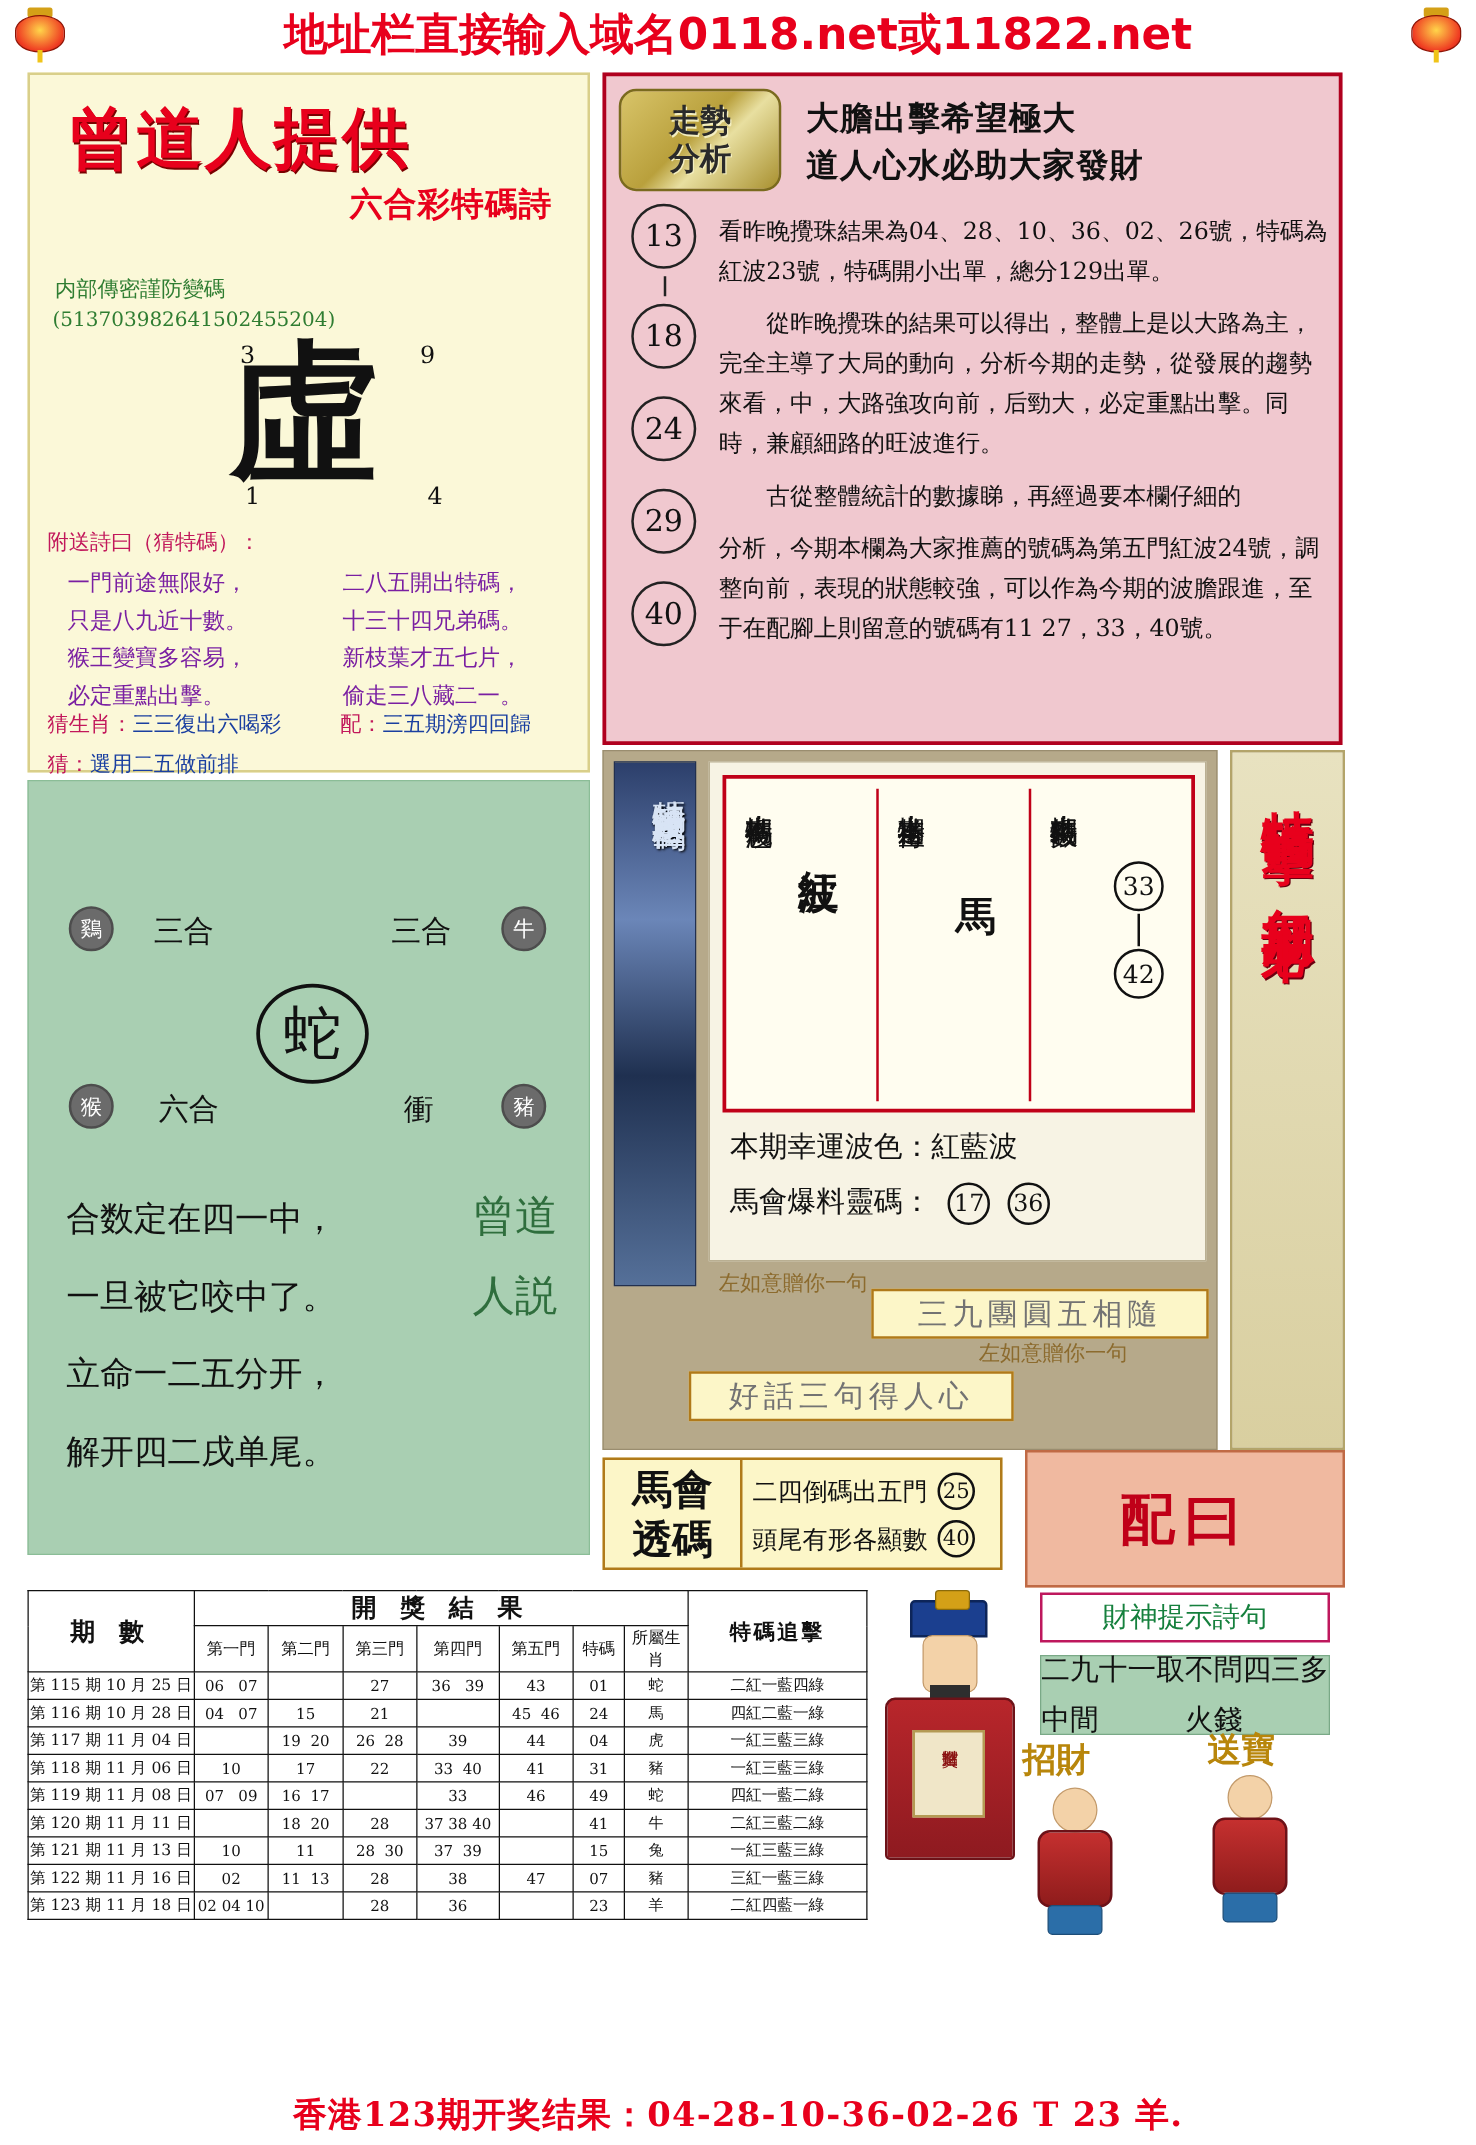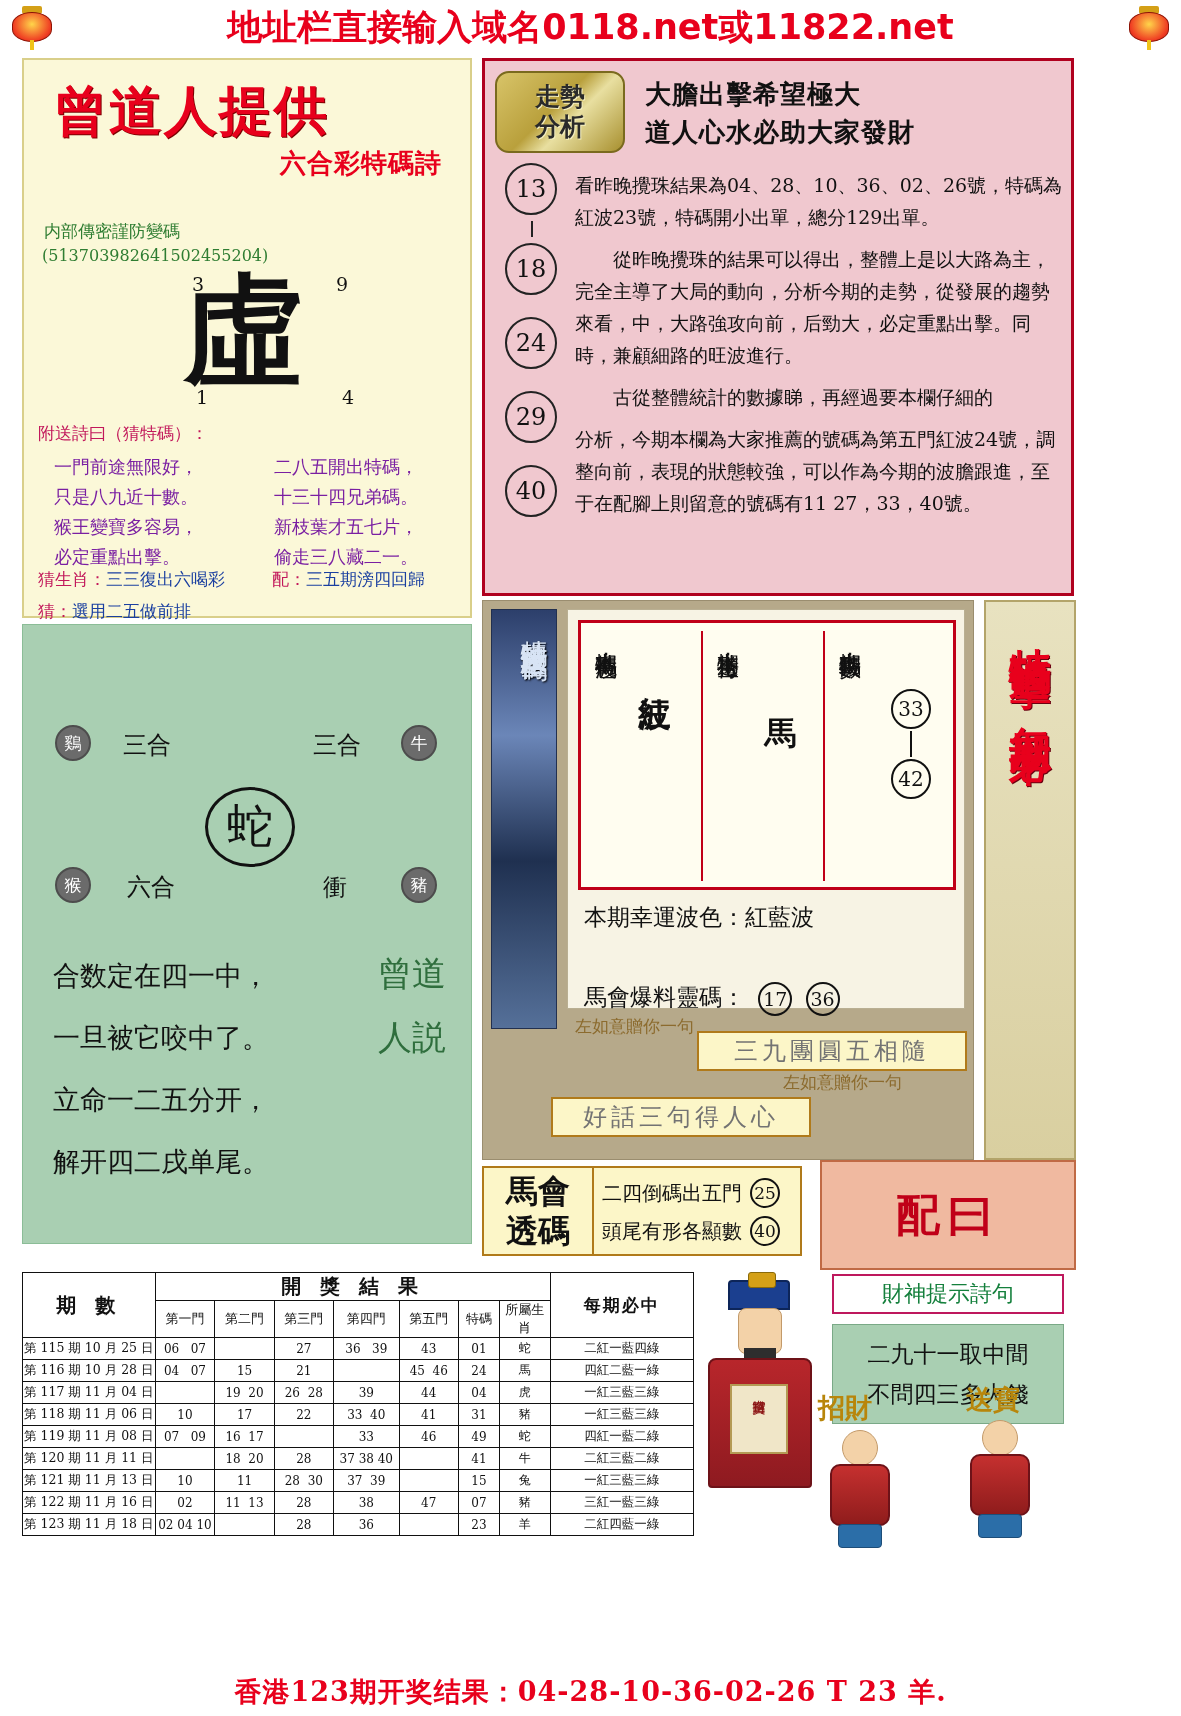--- a/index.html
+++ b/index.html
@@ -229,21 +229,21 @@
     width:40px; height:40px; border:2px solid #111; border-radius:50%;
     display:flex; align-items:center; justify-content:center;
     font-size:20px; font-family:"DejaVu Serif", serif; color:#111;
   }
   .seg-link { width:2px; height:26px; background:#111; margin:2px auto; }
   .mid-row {
     position:absolute; left:16px; font-size:23px; color:#111;
     font-family:"DejaVu Serif", serif; white-space:nowrap;
   }
   .mid-row.r1 { top:292px; }
-  .mid-row.r2 { top:336px;margin-top:36px; }
+  .mid-row.r2 { top:336px; }
   .mini-circ {
     display:inline-flex; width:34px; height:34px; border:2px solid #111;
     border-radius:50%; align-items:center; justify-content:center;
     font-size:19px; vertical-align:middle; margin-left:6px;
   }
   .mid-note1 {
     position:absolute; left:92px; top:414px; font-size:17px;
     color:#8c6b2e; font-family:"DejaVu Serif", serif;
   }
   .mid-note2 {
@@ -303,23 +303,23 @@
     font-size:44px; font-weight:bold; color:#c00018;
     font-family:"DejaVu Serif", serif; letter-spacing:8px;
   }
   .card-caishen-hint {
     position:absolute; left:832px; top:1274px; width:232px; height:40px;
     background:#fff; border:2px solid #be185d;
     display:flex; align-items:center; justify-content:center;
     font-size:22px; color:#15803d; font-family:"DejaVu Serif", serif;
   }
   .card-green-hint {
-    position:absolute; left:832px; top:1324px; width:232px; height:100px;
+    position:absolute; left:832px; top:1324px; width:232px; height:64px;
     background:#a9cfb2; border:1px solid #7aa987;
-    display:flex; flex-direction:column; align-items:center; justify-content:center;
+    display:flex; flex-direction:row; align-items:center; justify-content:center;
     font-size:23px; color:#111; font-family:"DejaVu Serif", serif; line-height:40px;
   }
 
   
   .god {
     position:absolute; left:700px; top:1280px; width:120px; height:230px;
   }
   .god .hat { position:absolute; left:28px; top:0; width:62px; height:30px;
     background:#1b3f8f; border:2px solid #0d2559; border-radius:4px 4px 0 0; }
   .god .hat:after { content:""; position:absolute; left:18px; top:-10px;
@@ -573,21 +573,21 @@
     <div class="body"></div>
     <div class="legs"></div>
   </div>
 
   <div class="table-wrap">
     <table class="res">
       <thead>
         <tr>
           <th class="big" rowspan="2" style="width:128px">期 數</th>
           <th class="big" colspan="7">開 獎 結 果</th>
-          <th class="big" rowspan="2" style="width:148px;font-size:17px;letter-spacing:2px">每期必中</th>
+          <th class="big" rowspan="2" style="width:148px;font-size:17px;letter-spacing:2px">特碼追擊</th>
         </tr>
         <tr>
           <th class="med" style="width:60px">第一門</th>
           <th class="med" style="width:60px">第二門</th>
           <th class="med" style="width:60px">第三門</th>
           <th class="med" style="width:66px">第四門</th>
           <th class="med" style="width:60px">第五門</th>
           <th class="med" style="width:42px">特碼</th>
           <th class="med" style="width:52px">所屬生肖</th>
         </tr>

